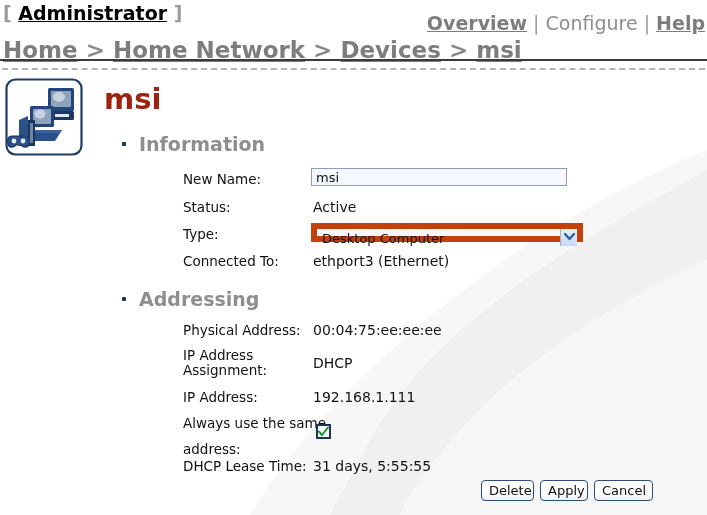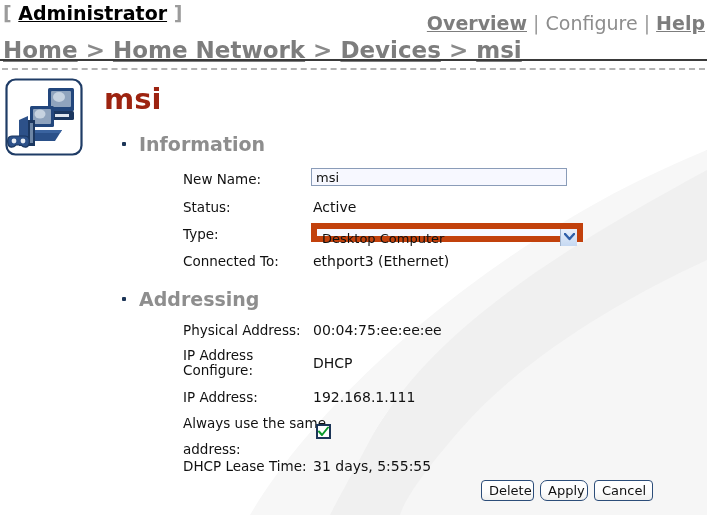--- a/index.html
+++ b/index.html
@@ -259,21 +259,21 @@
     font-family: "DejaVu Sans", "Liberation Sans", sans-serif;
     font-size: 13px;
     color: #111111;
     padding: 0 7px;
     box-sizing: border-box;
     line-height: 19px;
     cursor: pointer;
     white-space: nowrap;
   }
   #btn-delete { left: 441px; width: 53px; }
-  #btn-apply  { left: 500px; width: 48px; border-radius: 7px; }
+  #btn-apply  { left: 500px; width: 48px; }
   #btn-cancel { left: 554px; width: 59px; text-align: right; }
 </style>
 </head>
 <body>
 
 <svg id="watermark" viewBox="0 0 707 515" xmlns="http://www.w3.org/2000/svg">
   <defs>
     <clipPath id="clipbox">
         <rect x="0" y="0" width="707" height="515"></rect>
       </clipPath>
@@ -369,21 +369,21 @@
   <div class="field-value" style="top:254px">ethport3 (Ethernet)</div>
 
   <div class="section-head" id="sec-addr">
     <span class="sbullet"></span><span>Addressing</span>
   </div>
 
   <div class="field-label" style="top:323px">Physical Address:</div>
   <div class="field-value" style="top:323px">00:04:75:ee:ee:ee</div>
 
   <div class="field-label" style="top:348px">IP Address</div>
-  <div class="field-label" style="top:363px">Configure:</div>
+  <div class="field-label" style="top:363px">Assignment:</div>
   <div class="field-value" style="top:356px">DHCP</div>
 
   <div class="field-label" style="top:390px">IP Address:</div>
   <div class="field-value" style="top:390px">192.168.1.111</div>
 
   <div class="field-label" style="top:416px">Always use the same</div>
   <div class="field-label" style="top:442px">address:</div>
   <div class="checkbox">
     <svg width="11" height="11" viewBox="0 0 11 11" xmlns="http://www.w3.org/2000/svg">
       <path d="M1 5.5 L4 9 L10 1.5" fill="none" stroke="#0b9b2c" stroke-width="2" stroke-linecap="round" stroke-linejoin="round"></path>

